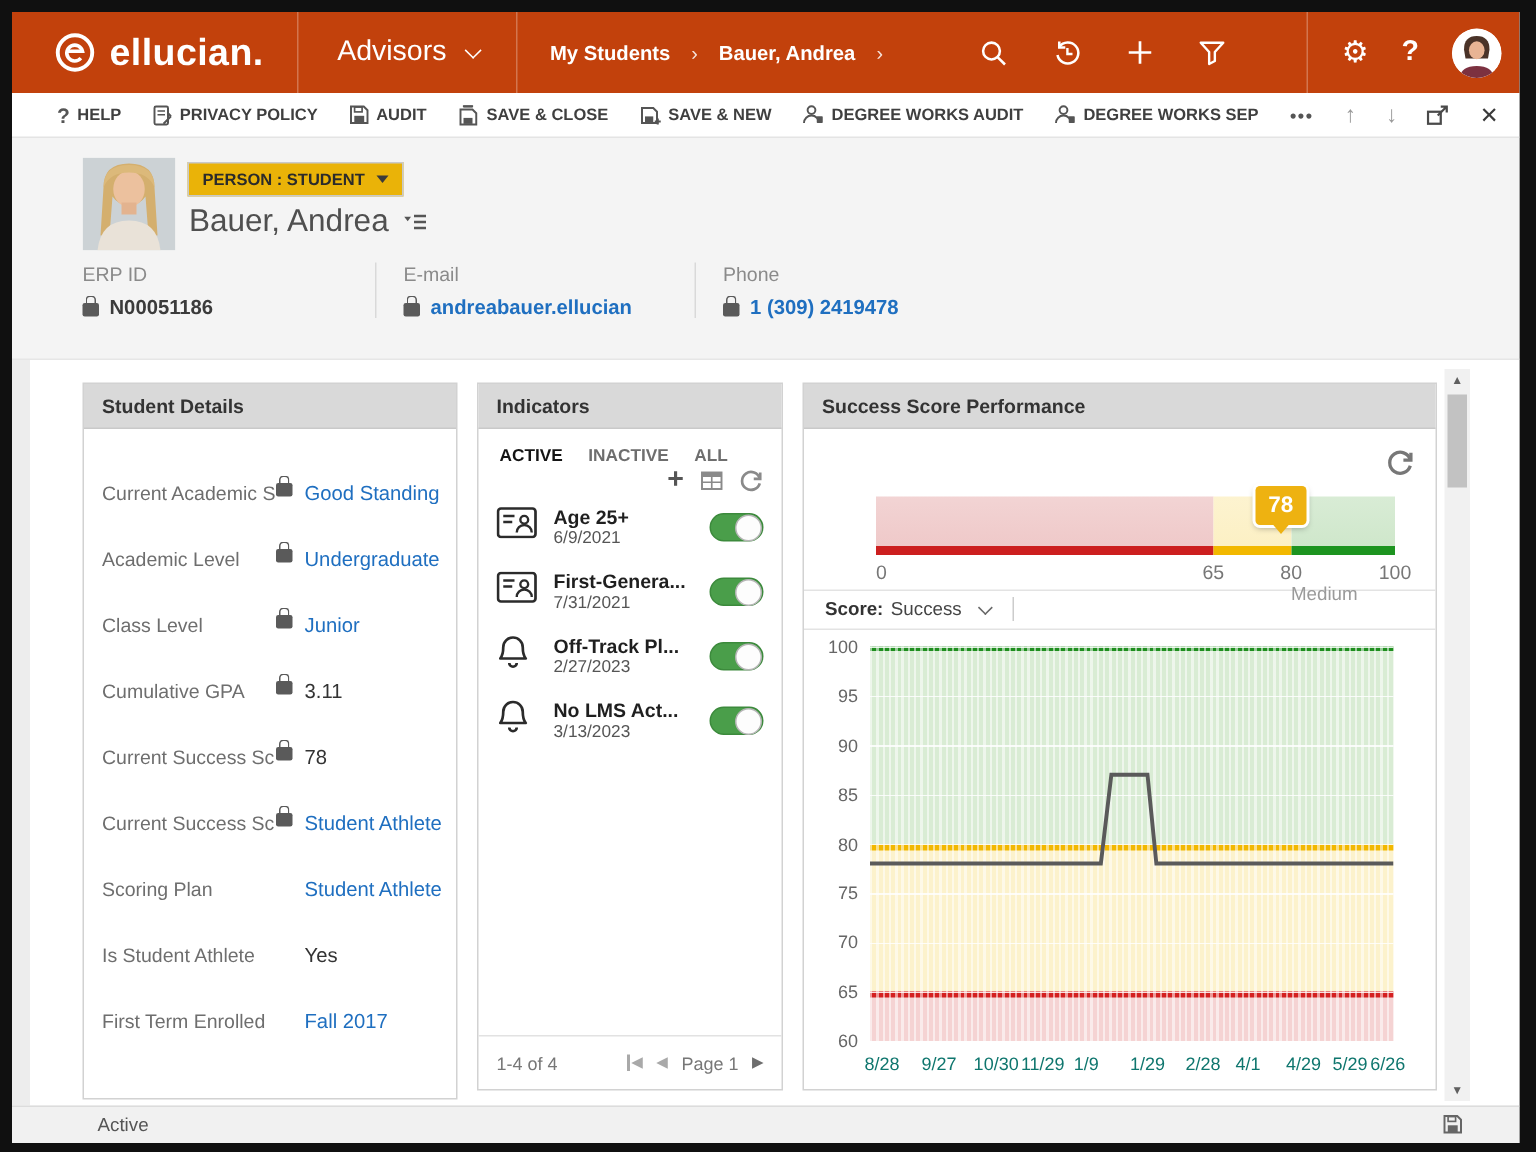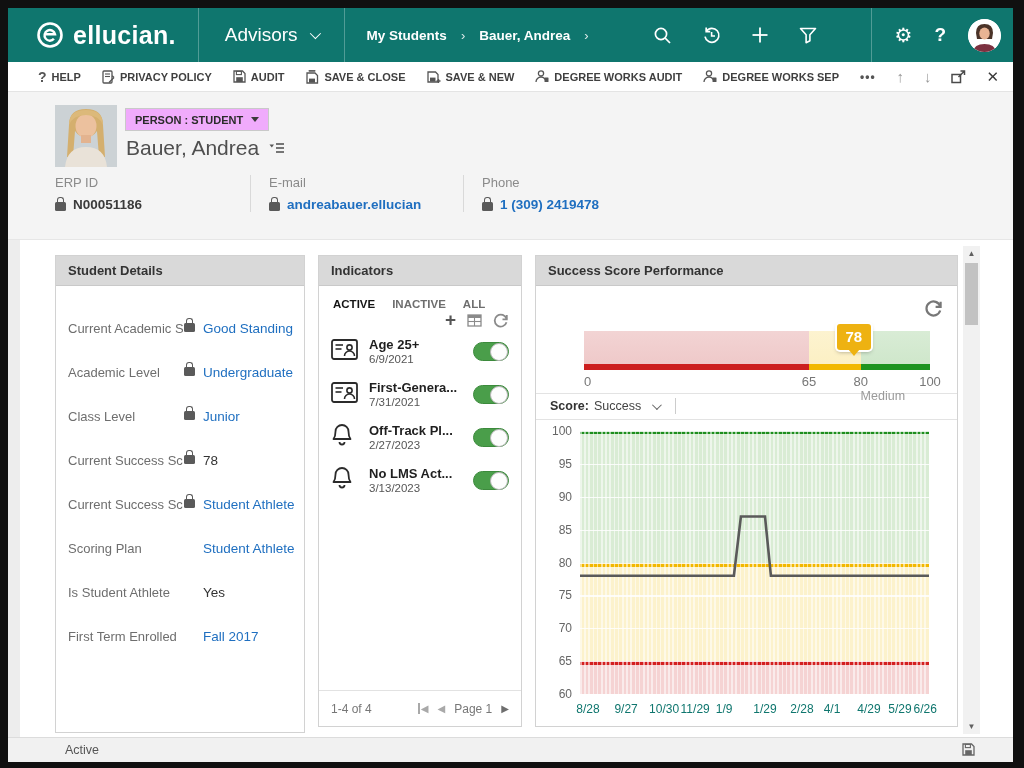--- a/index.html
+++ b/index.html
@@ -1,21 +1,21 @@
 <!DOCTYPE html>
 <html><head>
 <meta charset="utf-8">
 <style>
   * { margin:0; padding:0; box-sizing:border-box; }
   html,body { width:1024px; height:768px; }
   body { font-family:"Liberation Sans","DejaVu Sans",sans-serif; background:#101010; position:relative; overflow:hidden; }
   .window { position:absolute; left:8px; top:8px; width:1005px; height:754px; background:#fff; overflow:hidden; }
 
   
-  .topbar { position:absolute; left:0; top:0; width:100%; height:54px; background:#0f766e; display:flex; align-items:center; color:#fff; }
+  .topbar { position:absolute; left:0; top:0; width:100%; height:54px; background:#c2410c; display:flex; align-items:center; color:#fff; }
   .logo { display:flex; align-items:center; gap:9px; padding-left:28px; cursor:pointer; }
   .logo-text { font-size:25px; font-weight:700; letter-spacing:.3px; }
   .tb-div { width:1px; height:54px; background:rgba(255,255,255,.28); margin:0 0; }
   .app-name { display:flex; align-items:center; gap:12px; font-size:19px; padding:0 26px; height:54px; cursor:pointer; }
   .chev { width:8px; height:8px; border-right:1.6px solid #fff; border-bottom:1.6px solid #fff; transform:rotate(45deg) translateY(-2px); }
   .breadcrumb { display:flex; align-items:center; gap:14px; font-size:13.5px; font-weight:600; padding-left:22px; }
   .bc-sep { font-size:13px; opacity:.85; font-weight:400; }
   .tb-icons { position:absolute; right:196px; top:0; height:54px; display:flex; align-items:center; gap:30px; }
   .tb-right { position:absolute; right:12px; top:0; height:54px; display:flex; align-items:center; gap:22px; }
   .tb-right .tb-div2 { width:1px; height:54px; background:rgba(255,255,255,.28); }
@@ -31,21 +31,21 @@
   .ab-item svg { flex:none; }
   .ab-q { font-size:14px; font-weight:700; color:#555; }
   .ab-more { font-size:12px; letter-spacing:1px; color:#555; }
   .ab-right { position:absolute; right:14px; display:flex; align-items:center; gap:20px; }
   .win-arrow { font-size:15px; color:#9a9a9a; cursor:pointer; }
   .win-x { font-size:15px; color:#3a3a3a; font-weight:700; cursor:pointer; }
 
   
   .person-header { position:absolute; left:0; top:84px; width:100%; height:148px; background:#f4f4f4; border-bottom:1px solid #e6e6e6; }
   .photo { position:absolute; left:47px; top:13px; width:62px; height:62px; overflow:hidden; }
-  .entity-btn { position:absolute; left:117px; top:16px; height:23px; background:#f0abfc; border:1px solid #c9c9c9; display:flex; align-items:center; gap:8px; padding:0 9px; font-size:11px; font-weight:700; color:#2b2b2b; cursor:pointer; }
+  .entity-btn { position:absolute; left:117px; top:16px; height:23px; background:#eab308; border:1px solid #c9c9c9; display:flex; align-items:center; gap:8px; padding:0 9px; font-size:11px; font-weight:700; color:#2b2b2b; cursor:pointer; }
   .tri-down { width:0; height:0; border-left:4px solid transparent; border-right:4px solid transparent; border-top:5px solid #3a3a3a; }
   .person-name { position:absolute; left:118px; top:44px; font-size:21px; color:#4f4f4f; display:flex; align-items:center; gap:10px; }
   .fields-row { position:absolute; left:47px; top:83px; display:flex; }
   .pfield { padding-right:20px; }
   .pfield + .pfield { border-left:1px solid #d9d9d9; padding-left:18px; }
   .pf-label { font-size:13px; color:#8a8a8a; margin-bottom:7px; }
   .pf-val { display:flex; align-items:center; gap:7px; font-size:13.5px; font-weight:700; color:#3b3b3b; }
   .pf-val.link-val span.v { color:#1f6fc0; }
 
   
@@ -329,20 +329,25 @@
           </div>
           <div class="sd-row">
             <span class="sd-label">Academic Level</span>
             <span class="sd-lockcol"><span class="lock"></span></span>
             <span class="sd-value link">Undergraduate</span>
           </div>
           <div class="sd-row">
             <span class="sd-label">Class Level</span>
             <span class="sd-lockcol"><span class="lock"></span></span>
             <span class="sd-value link">Junior</span>
+          </div>
+          <div class="sd-row">
+            <span class="sd-label">Cumulative GPA</span>
+            <span class="sd-lockcol"><span class="lock"></span></span>
+            <span class="sd-value">3.11</span>
           </div>
           <div class="sd-row">
             <span class="sd-label">Current Success Sc</span>
             <span class="sd-lockcol"><span class="lock"></span></span>
             <span class="sd-value">78</span>
           </div>
           <div class="sd-row">
             <span class="sd-label">Current Success Sc</span>
             <span class="sd-lockcol"><span class="lock"></span></span>
             <span class="sd-value link">Student Athlete</span>

